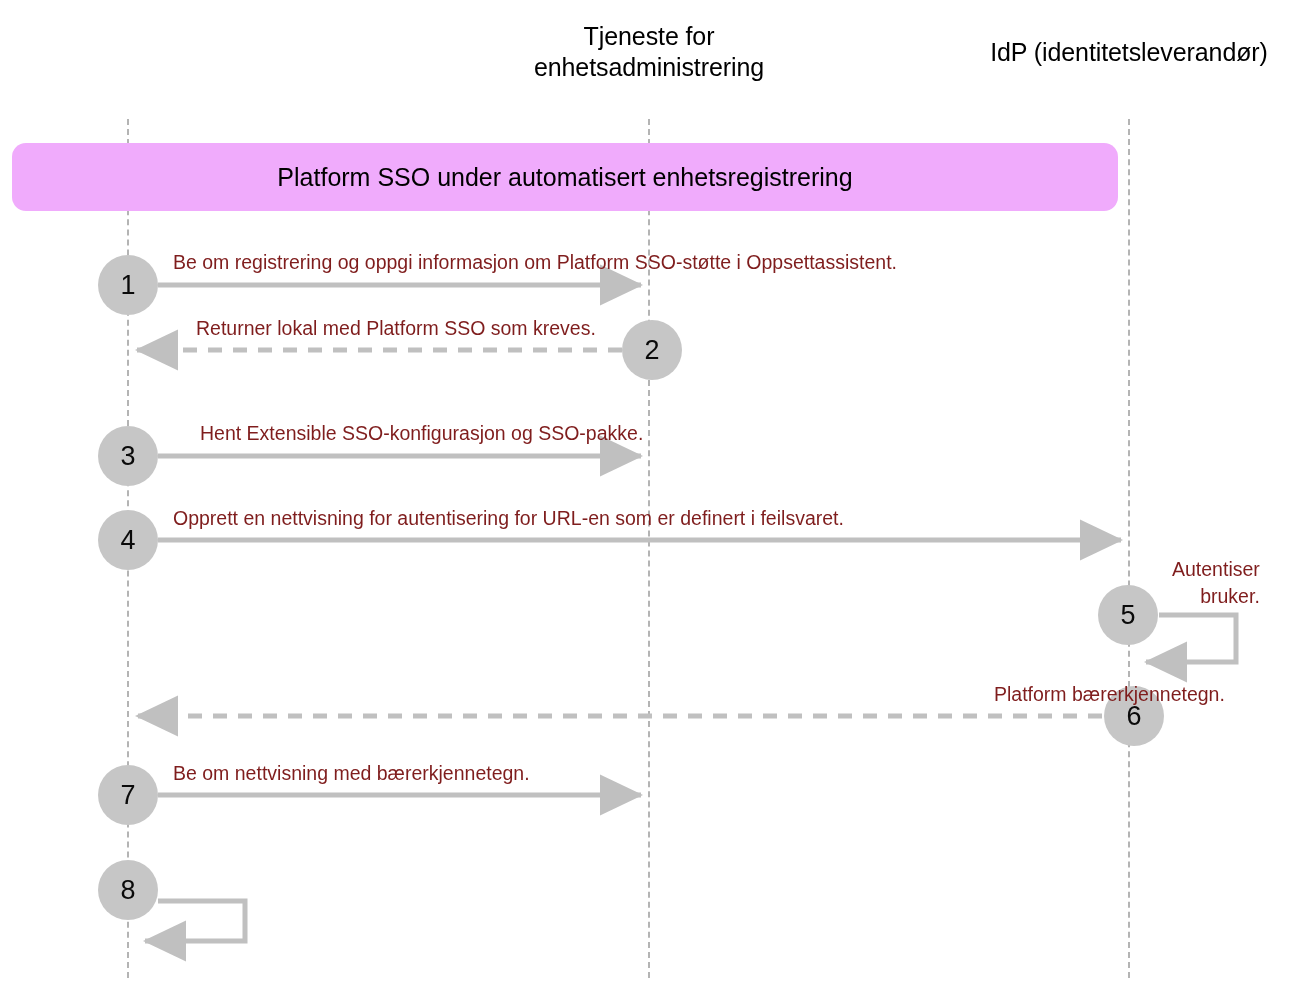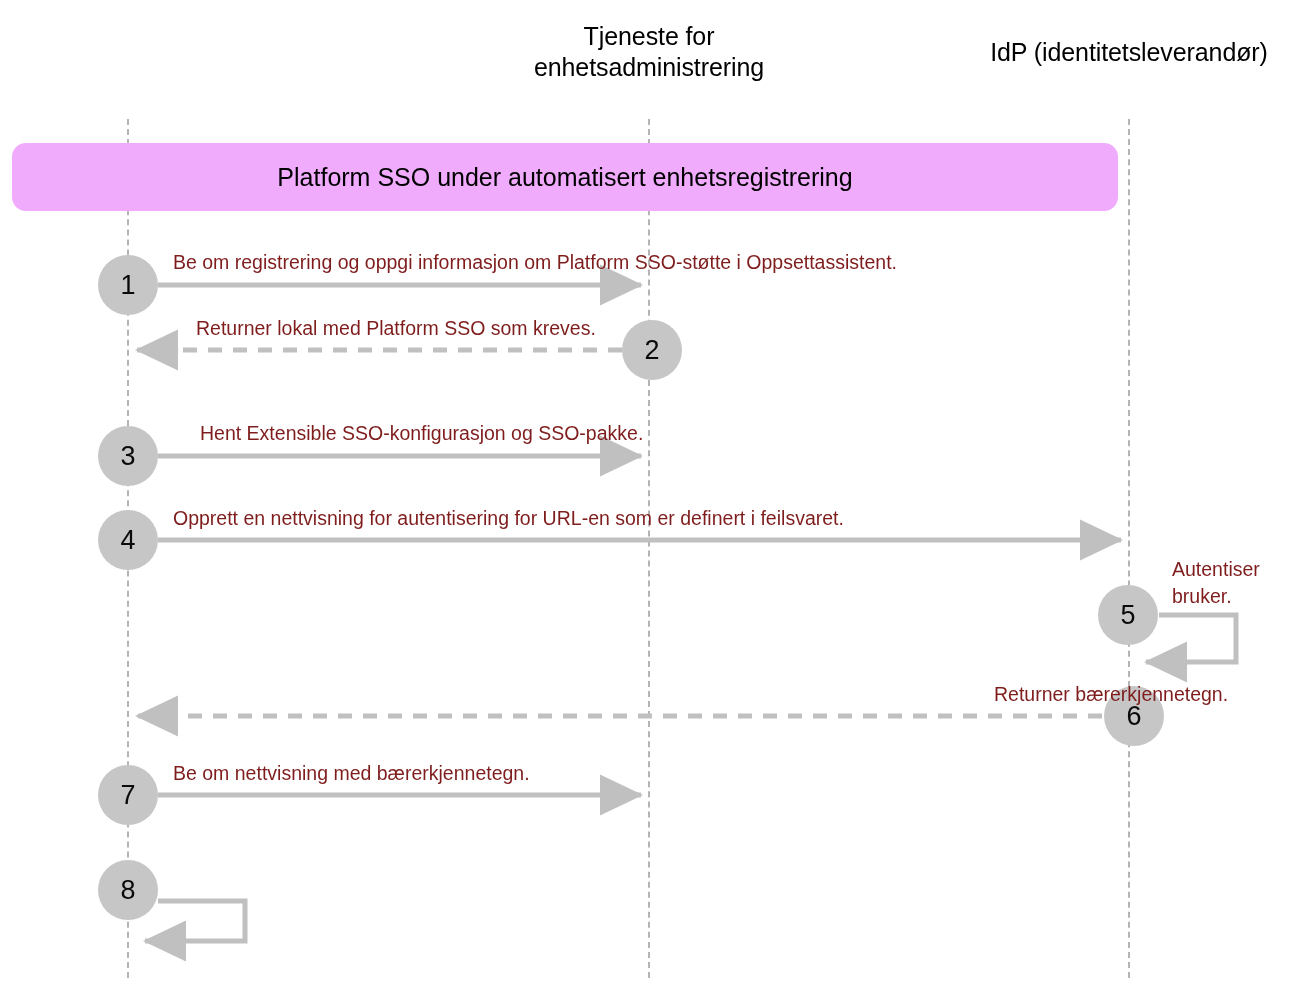--- a/index.html
+++ b/index.html
@@ -157,21 +157,21 @@
   <div class="step-badge" style="left:128px; top:890px;">8</div>
 
   <div class="message-label" style="left:173px; top:250px;">Be om registrering og oppgi informasjon om Platform SSO-støtte i Oppsettassistent.</div>
 
   <div class="message-label" style="left:196px; top:316px;">Returner lokal med Platform SSO som kreves.</div>
 
   <div class="message-label" style="left:173px; top:421px;margin-left:27px;">Hent Extensible SSO-konfigurasjon og SSO-pakke.</div>
 
   <div class="message-label" style="left:173px; top:506px;">Opprett en nettvisning for autentisering for URL-en som er definert i feilsvaret.</div>
 
-  <div class="message-label" style="left:1172px; top:556px; line-height:27px;">Autentiser
+  <div class="message-label" style="left:1172px; top:556px; line-height:27px;text-align:right;">Autentiser
 bruker.</div>
 
-  <div class="message-label" style="left:994px; top:682px;">Returner bærerkjennetegn.</div>
+  <div class="message-label" style="left:994px; top:682px;">Platform bærerkjennetegn.</div>
 
   <div class="message-label" style="left:173px; top:761px;">Be om nettvisning med bærerkjennetegn.</div>
 
 
 </div>
 
 </body></html>

